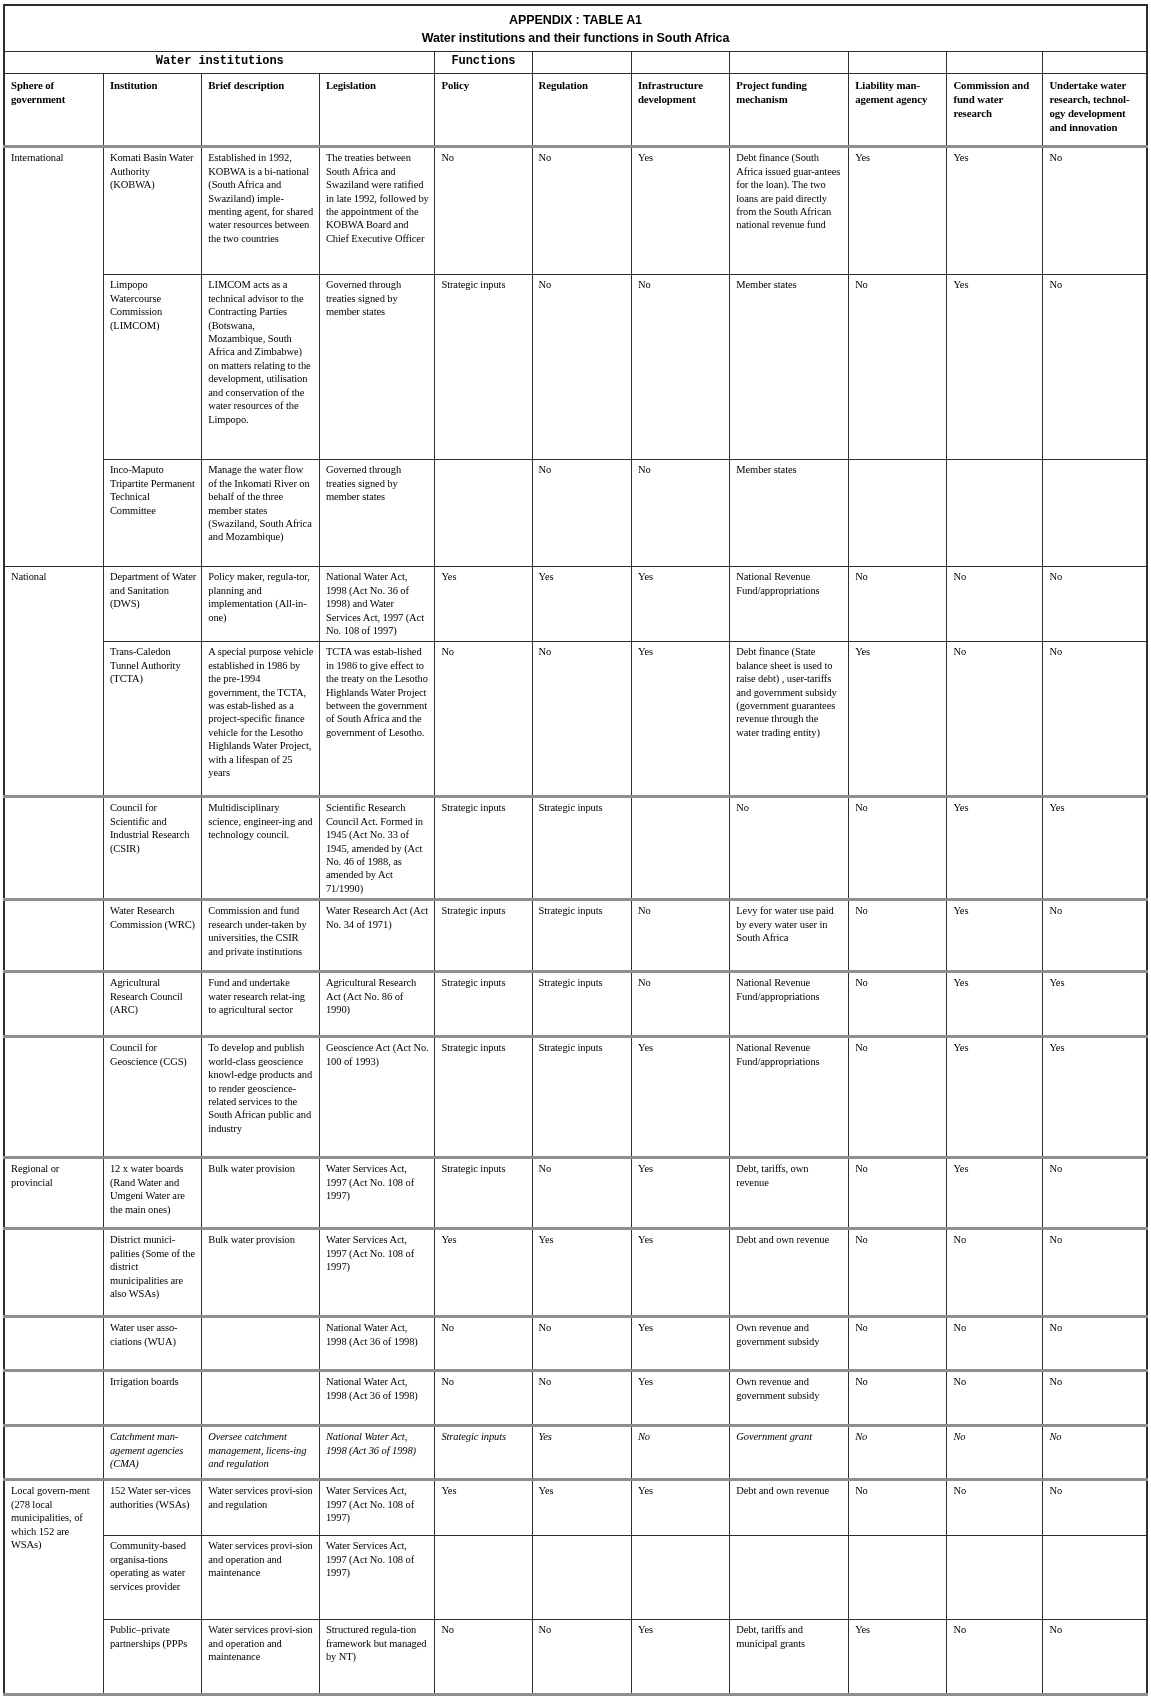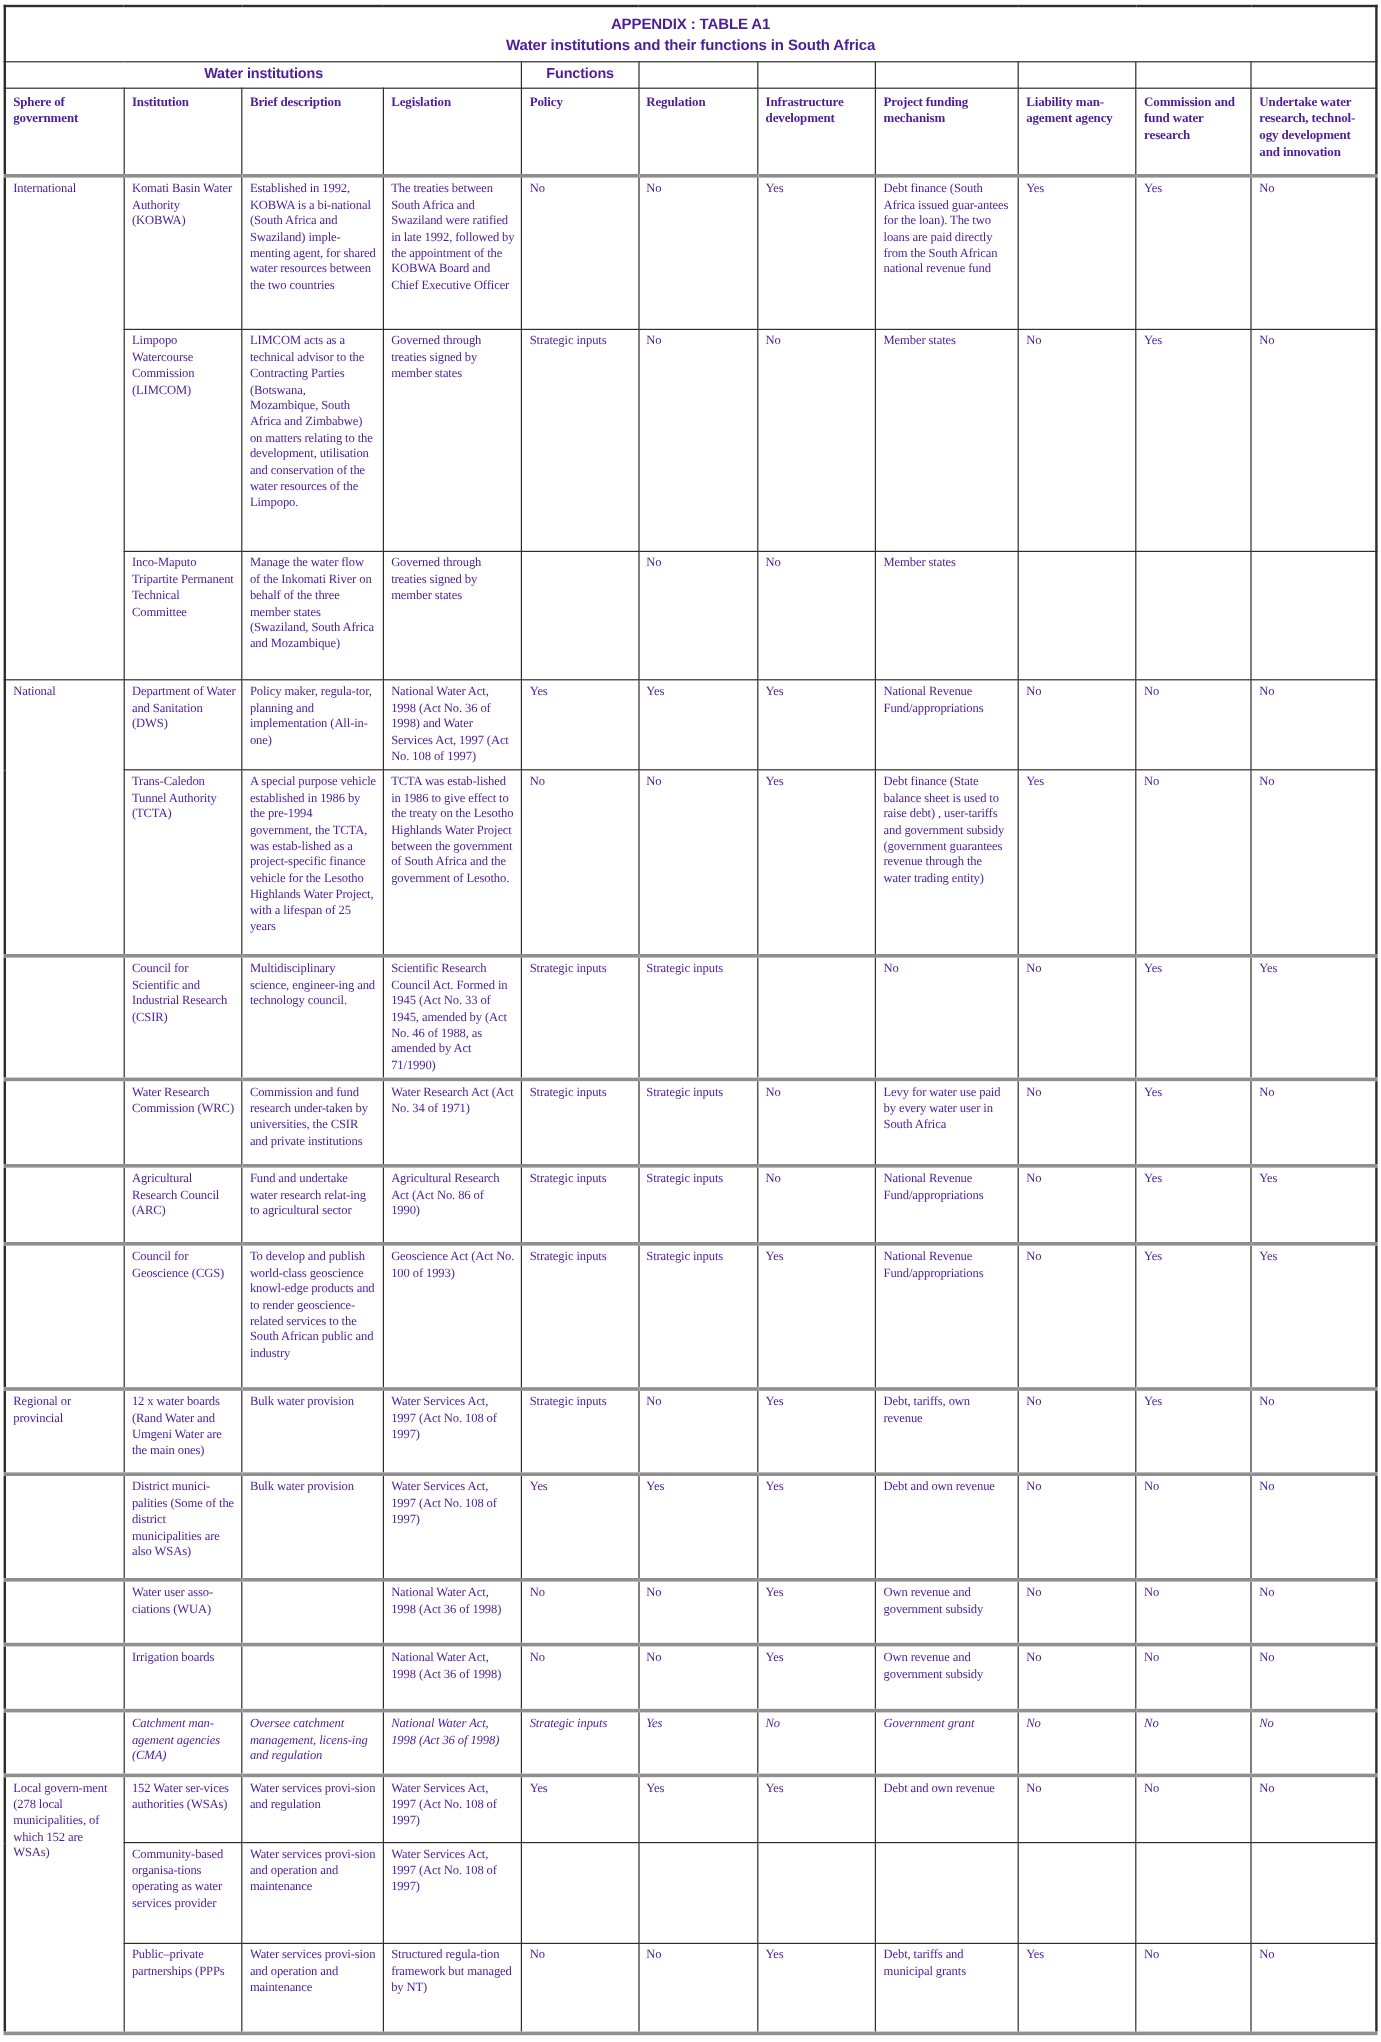--- a/index.html
+++ b/index.html
@@ -3,21 +3,21 @@
 <meta charset="utf-8">
 <style>
   html, body { margin: 0; padding: 0; background: #ffffff; }
   .page {
     width: 1151px;
     height: 1702px;
     box-sizing: border-box;
     padding: 4px 3px;
     background: #ffffff;
     font-family: "Liberation Serif", "DejaVu Serif", serif;
-    color: #4c1d95;
+    color: #000000;
     overflow: hidden;
   }
   table.appendix {
     width: 100%;
     border-collapse: collapse;
     table-layout: fixed;
     border: 2px solid #2d2d2d;
     border-bottom: 3px solid #8f8f8f;
   }
   col.c1 { width: 8.7%; }  col.c2 { width: 8.6%; }  col.c3 { width: 10.3%; }
@@ -40,21 +40,21 @@
     font-family: "Liberation Sans", sans-serif;
     font-weight: bold;
     font-size: 12.5px;
     line-height: 1.45;
     padding: 5px 2px 4px 2px;
     height: 43px;
     box-sizing: border-box;
   }
   tr.group-row td {
     text-align: center;
-    font-family: Liberation Sans, sans-serif;
+    font-family: Liberation Mono, monospace;
     font-weight: bold;
     font-size: 12px;
     padding: 2px 2px;
     height: 22px;
     box-sizing: border-box;
   }
   tr.header-row td {
     font-weight: bold;
     font-size: 10.8px;
     line-height: 1.3;

